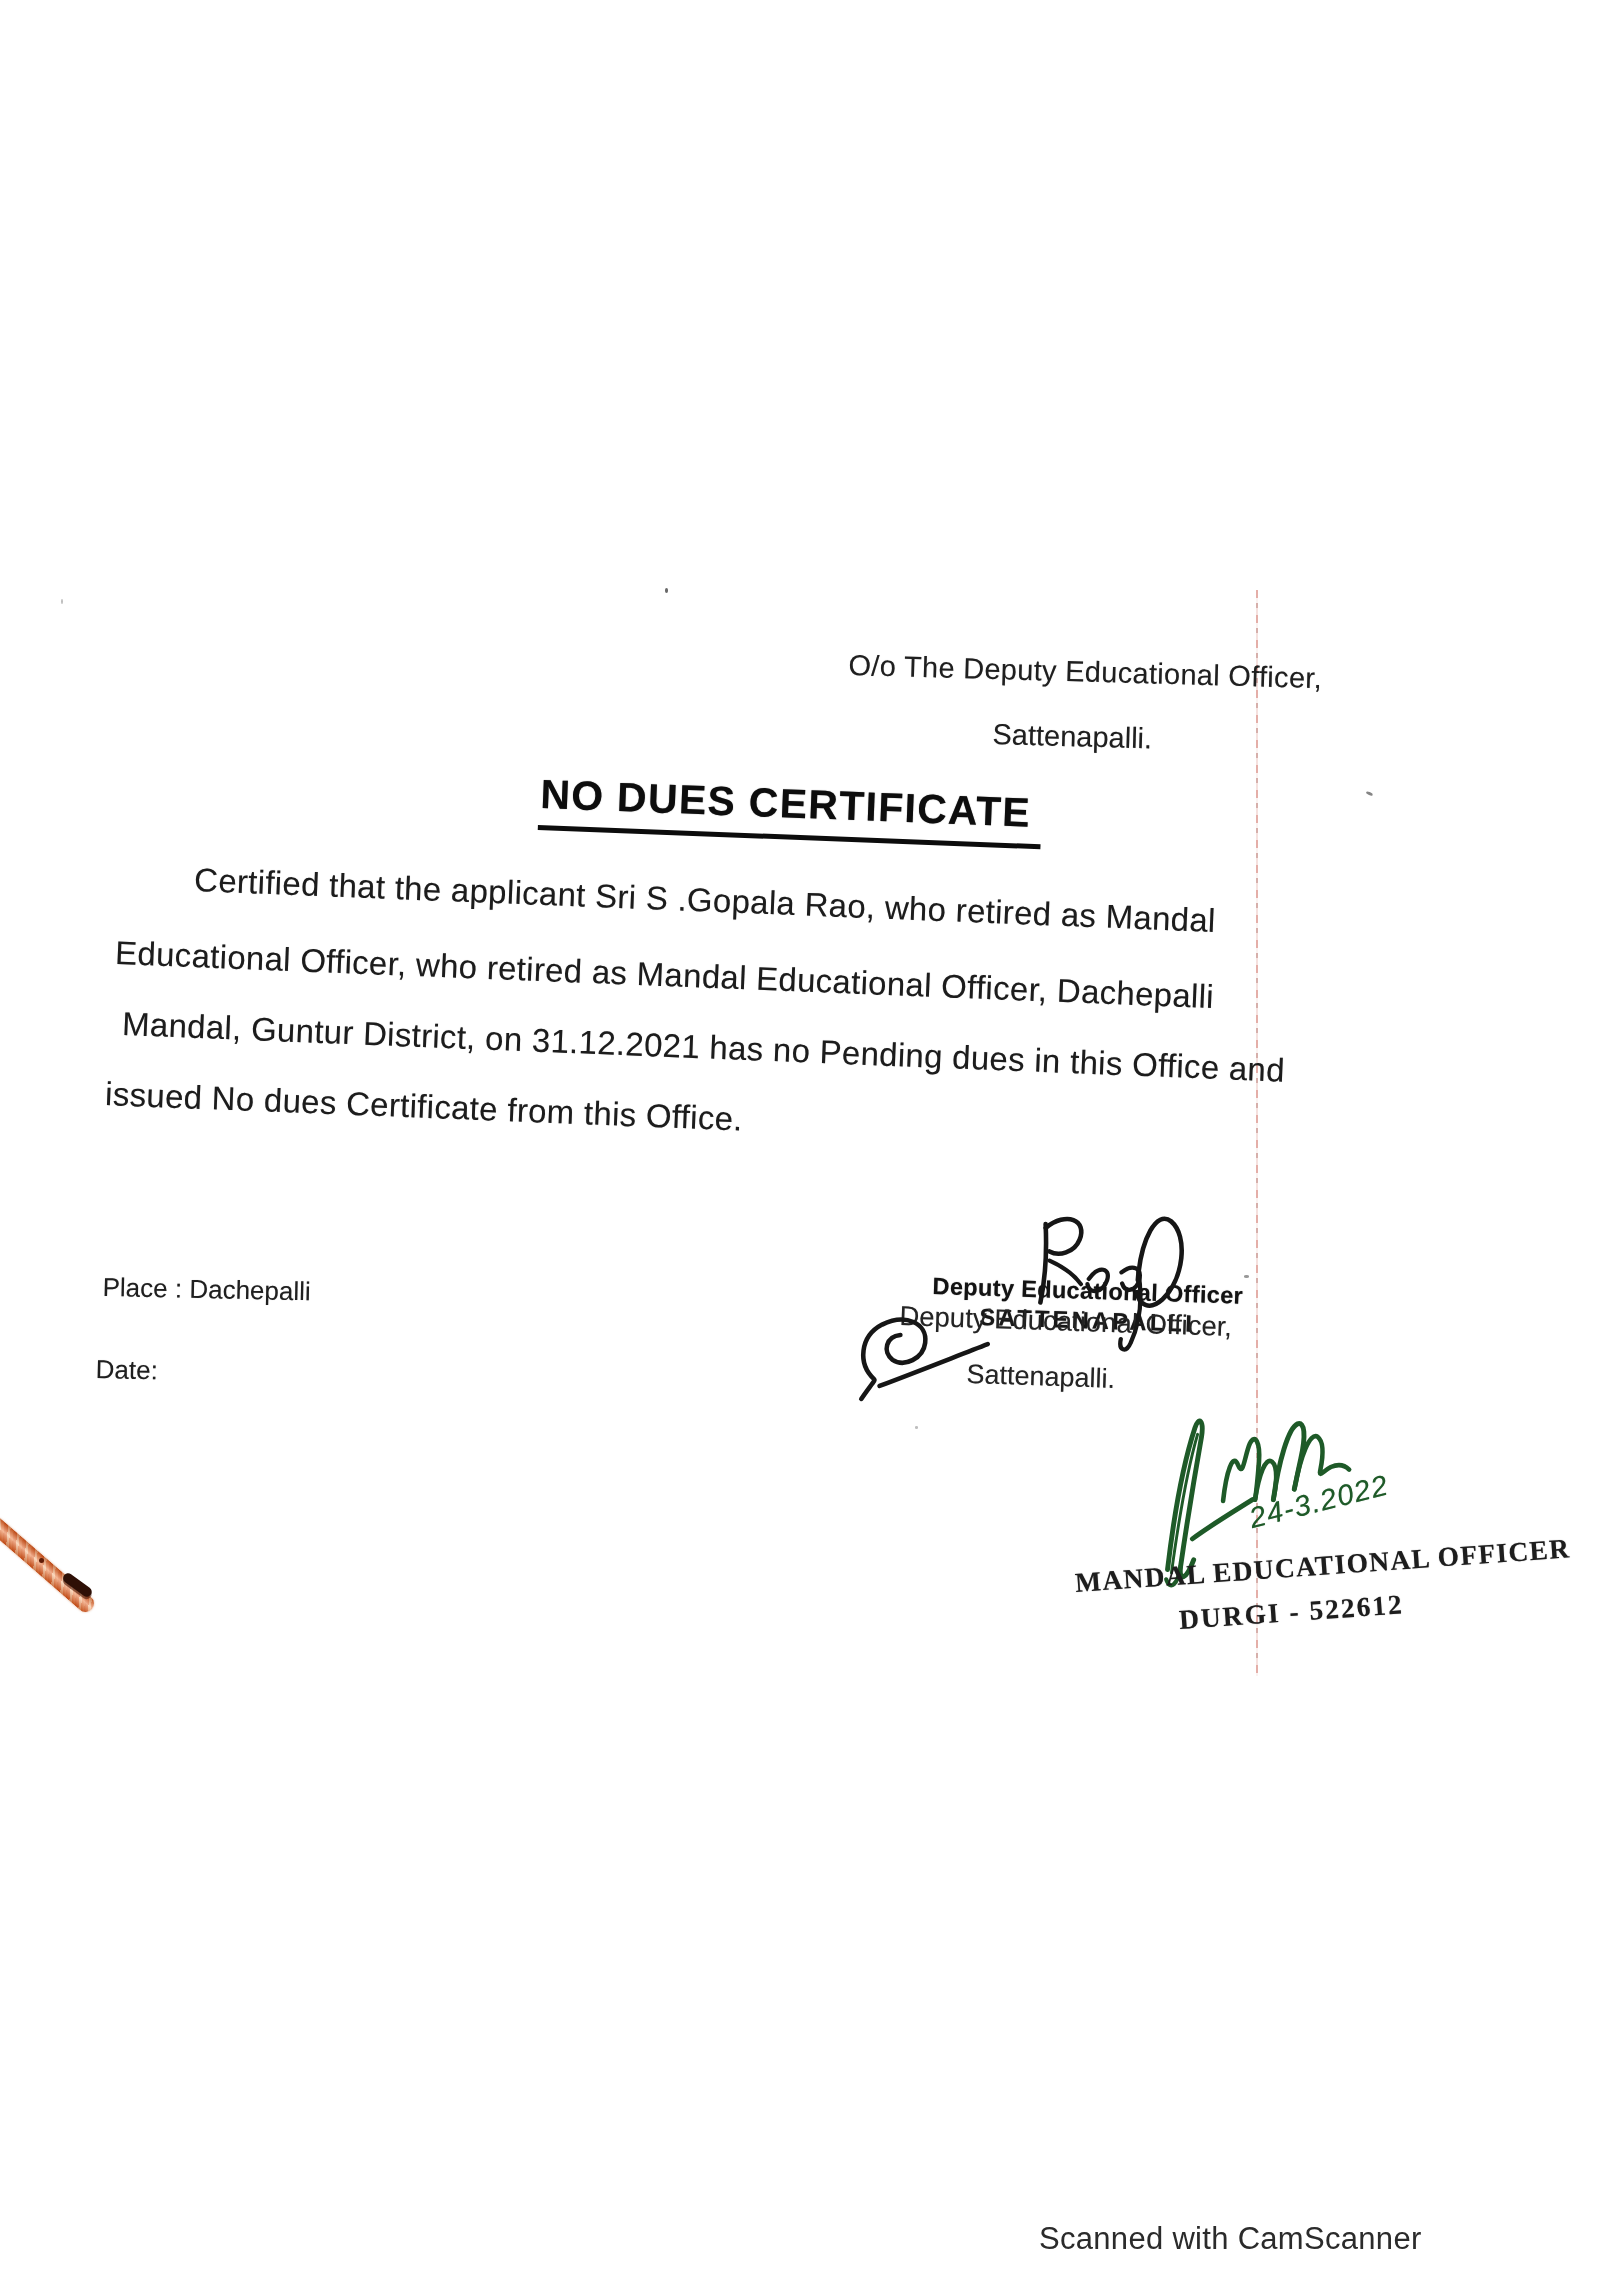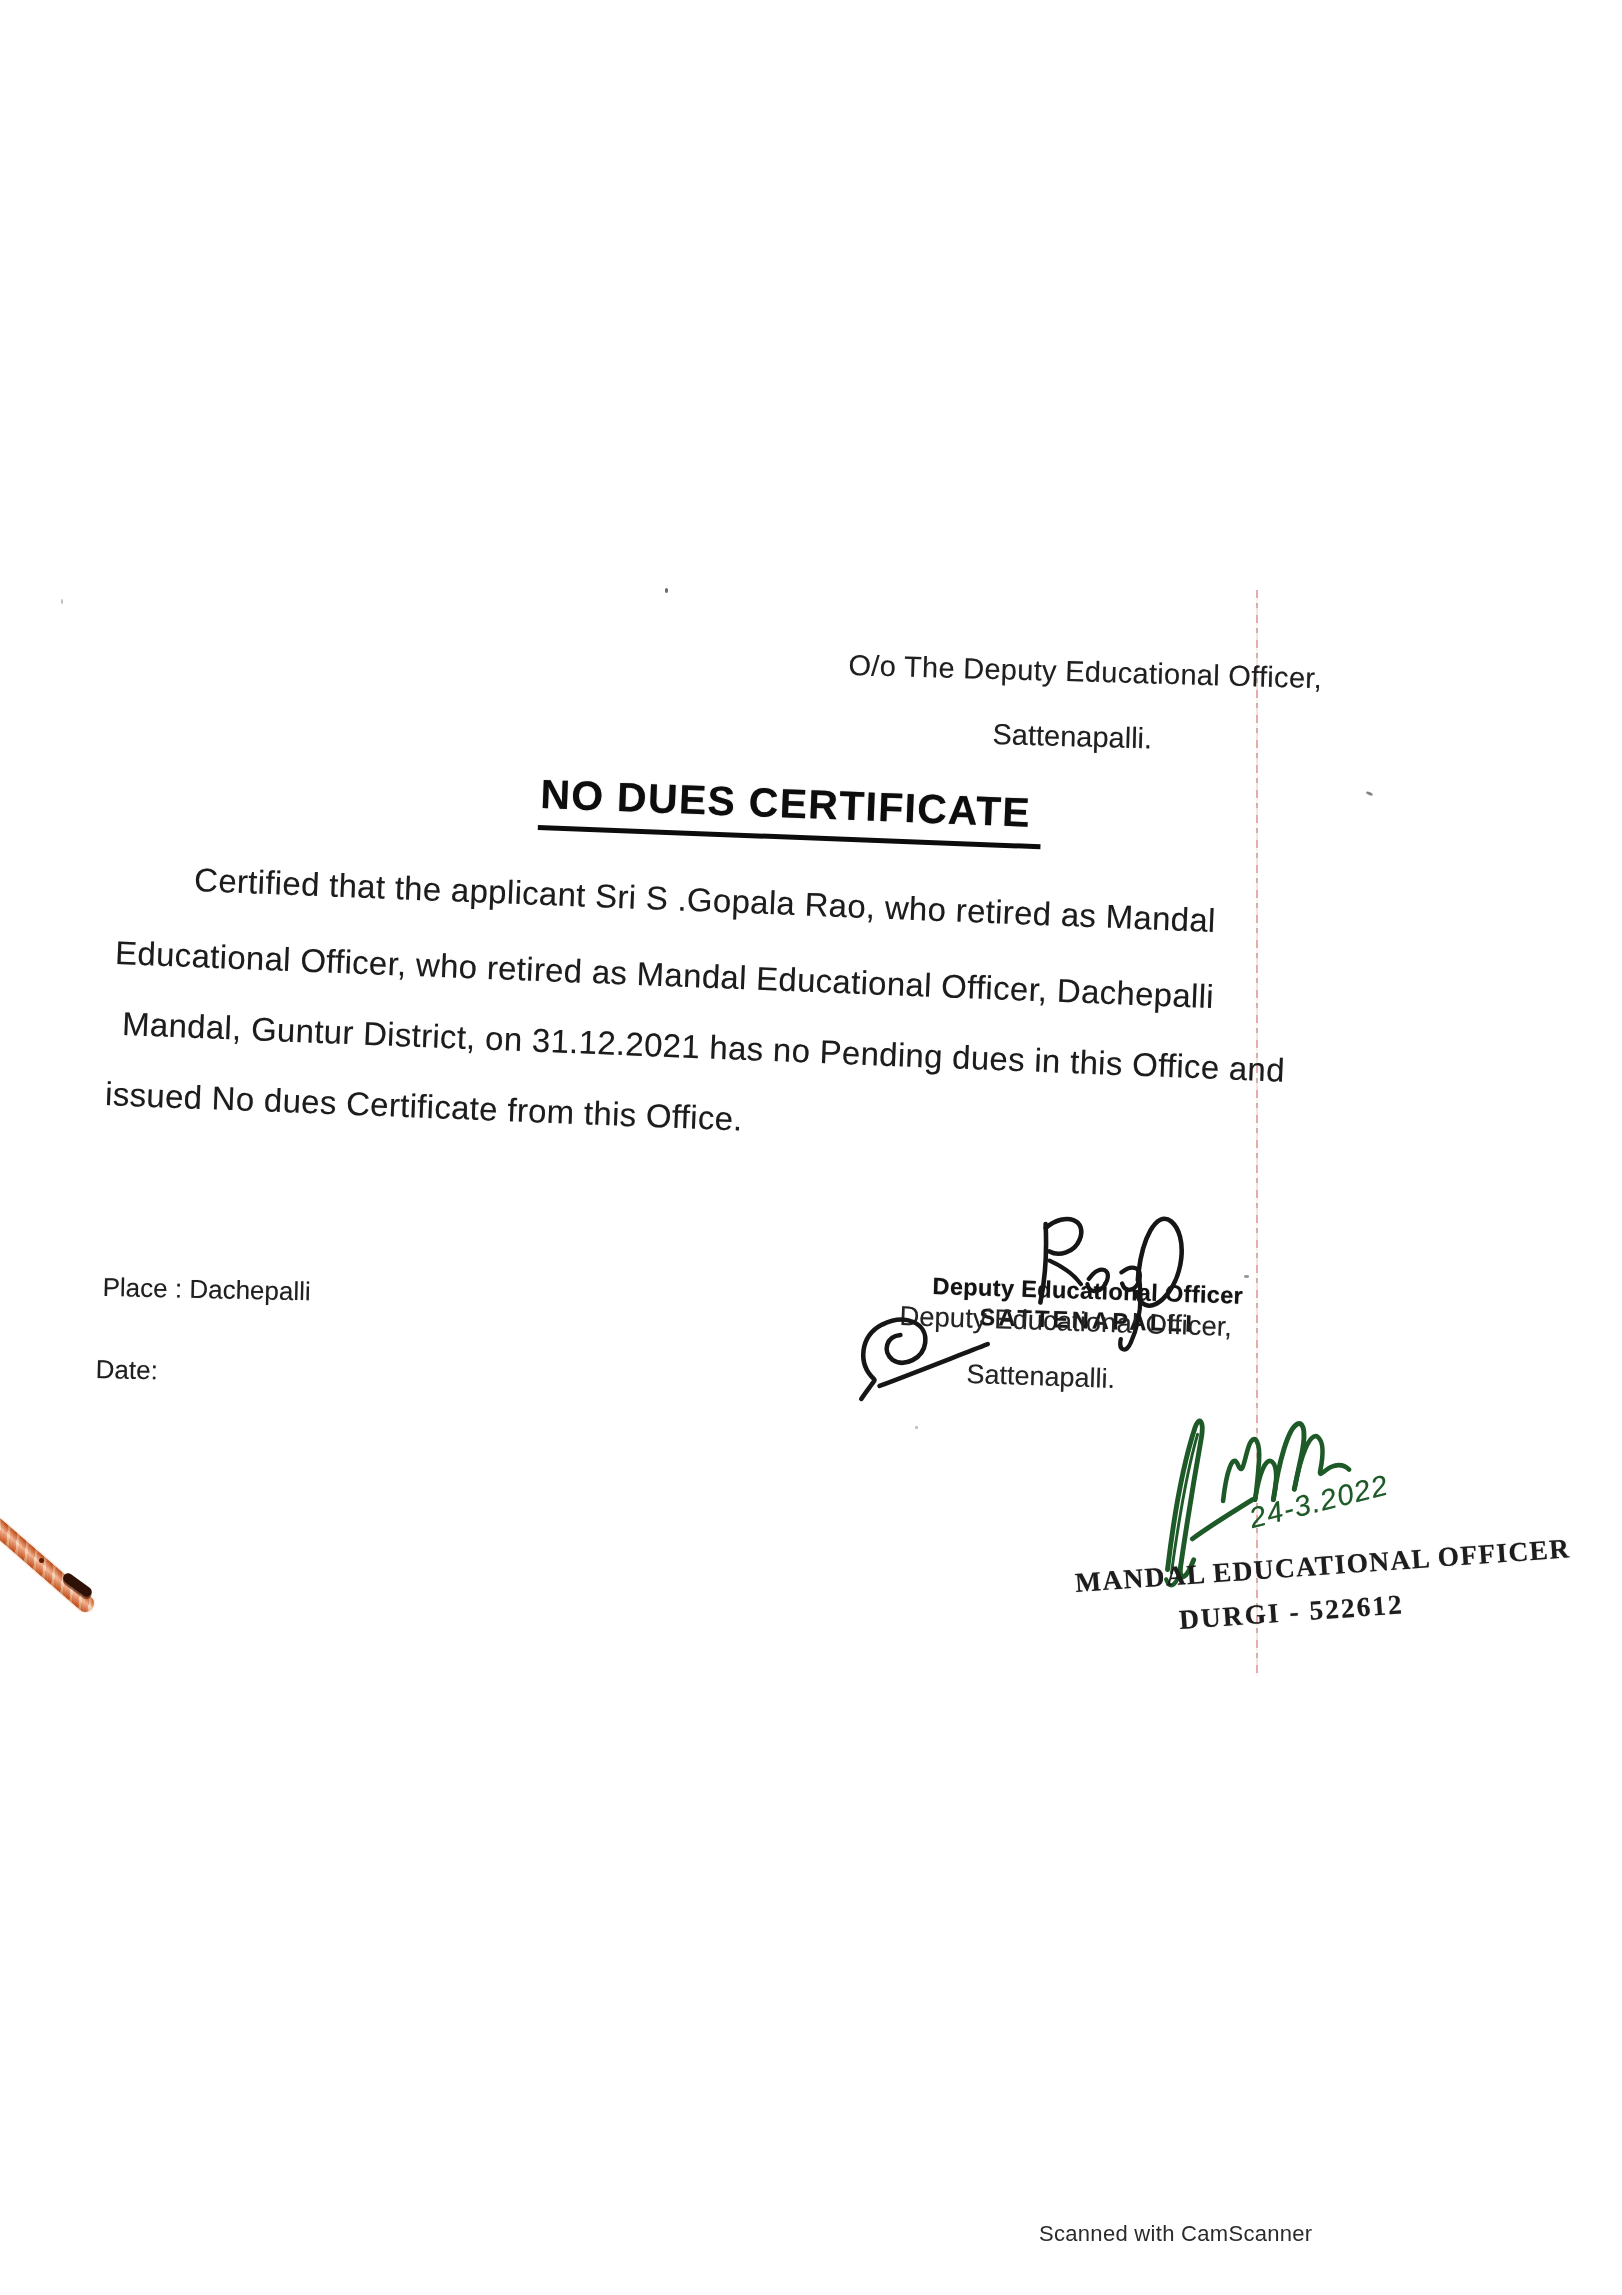--- a/index.html
+++ b/index.html
@@ -91,21 +91,21 @@
   
   .speck { position:absolute; background:#444; border-radius:50%; }
   .sp1 { left:665px; top:588px;  width:3.3px; height:4.6px; opacity:.8; }
   .sp2 { left:1366px; top:792px; width:6.5px; height:2.6px; opacity:.65; transform:rotate(24deg); }
   .sp3 { left:1244px; top:1275px; width:4.6px; height:2.6px; opacity:.55; }
   .sp4 { left:988px; top:1308px; width:2.6px; height:2.6px; opacity:.55; }
   .sp5 { left:61px;   top:599px;  width:2px; height:4.6px; opacity:.35; }
   .sp6 { left:915px; top:1426px; width:2.6px; height:2.6px; opacity:.35; }
 
   
-  .scan-footer { left:1039px; top:2221px; font-size:22px; color:#2b2b2b; letter-spacing:0.3px; }
+  .scan-footer { left:1039px; top:2221px; font-size:31px; color:#2b2b2b; letter-spacing:0.3px; }
 
   svg path { fill:none; stroke-linecap:round; stroke-linejoin:round; }
   .black-ink path { stroke:#161616; }
   .green-ink path { stroke:#1e5a28; }
 </style>
 </head>
 <body>
 
 <div class="page">
 

